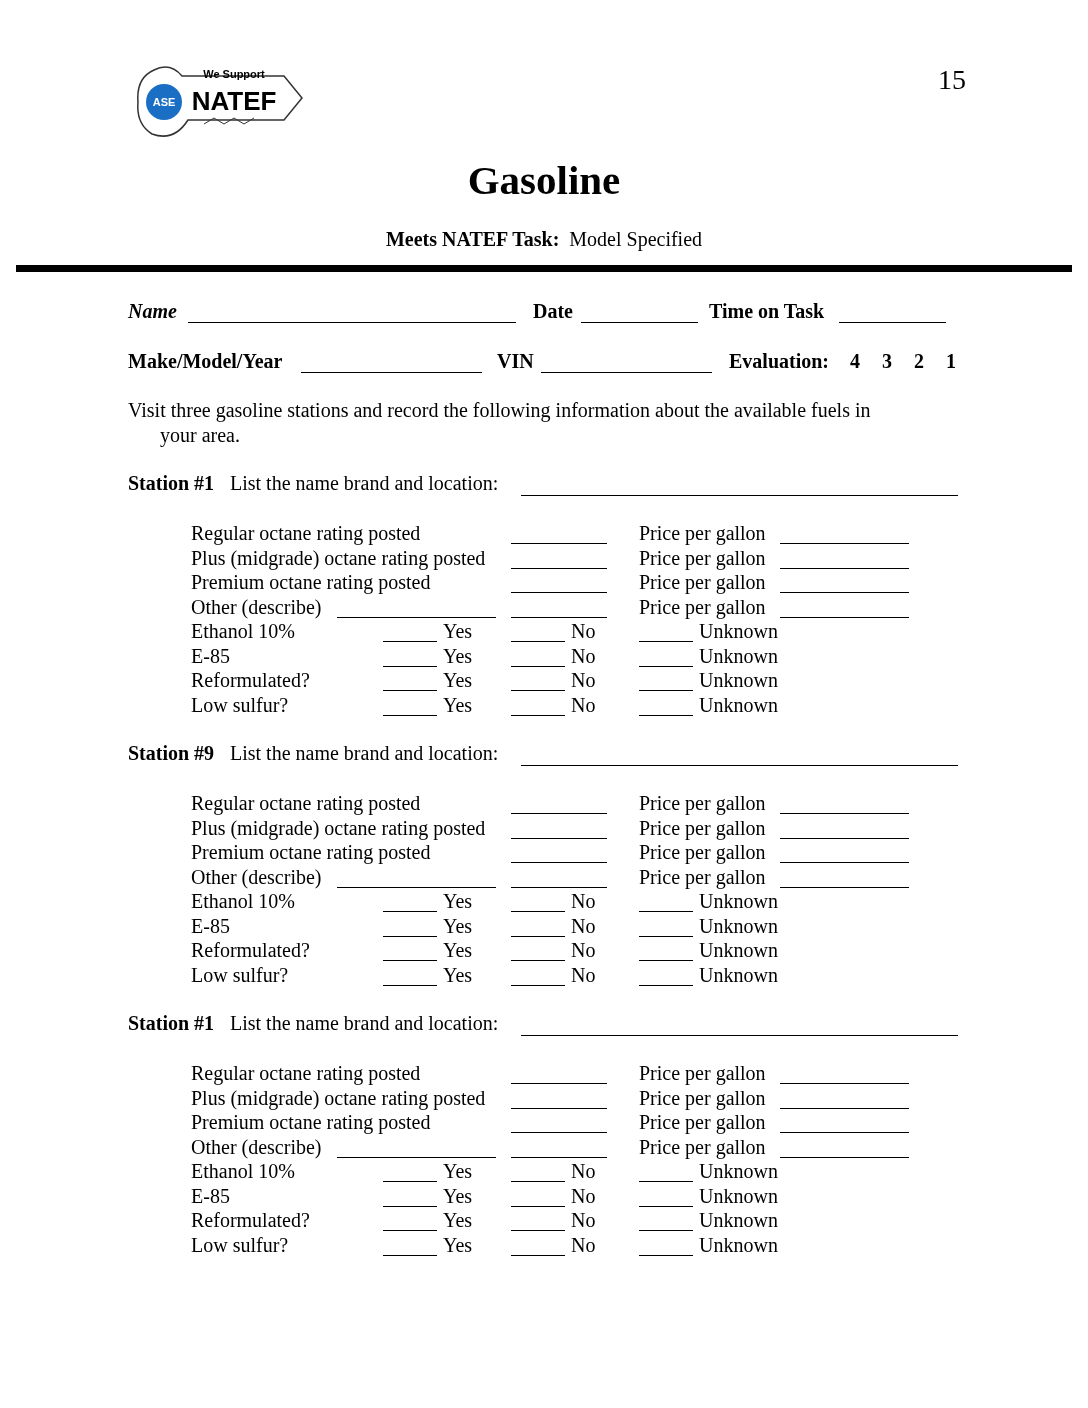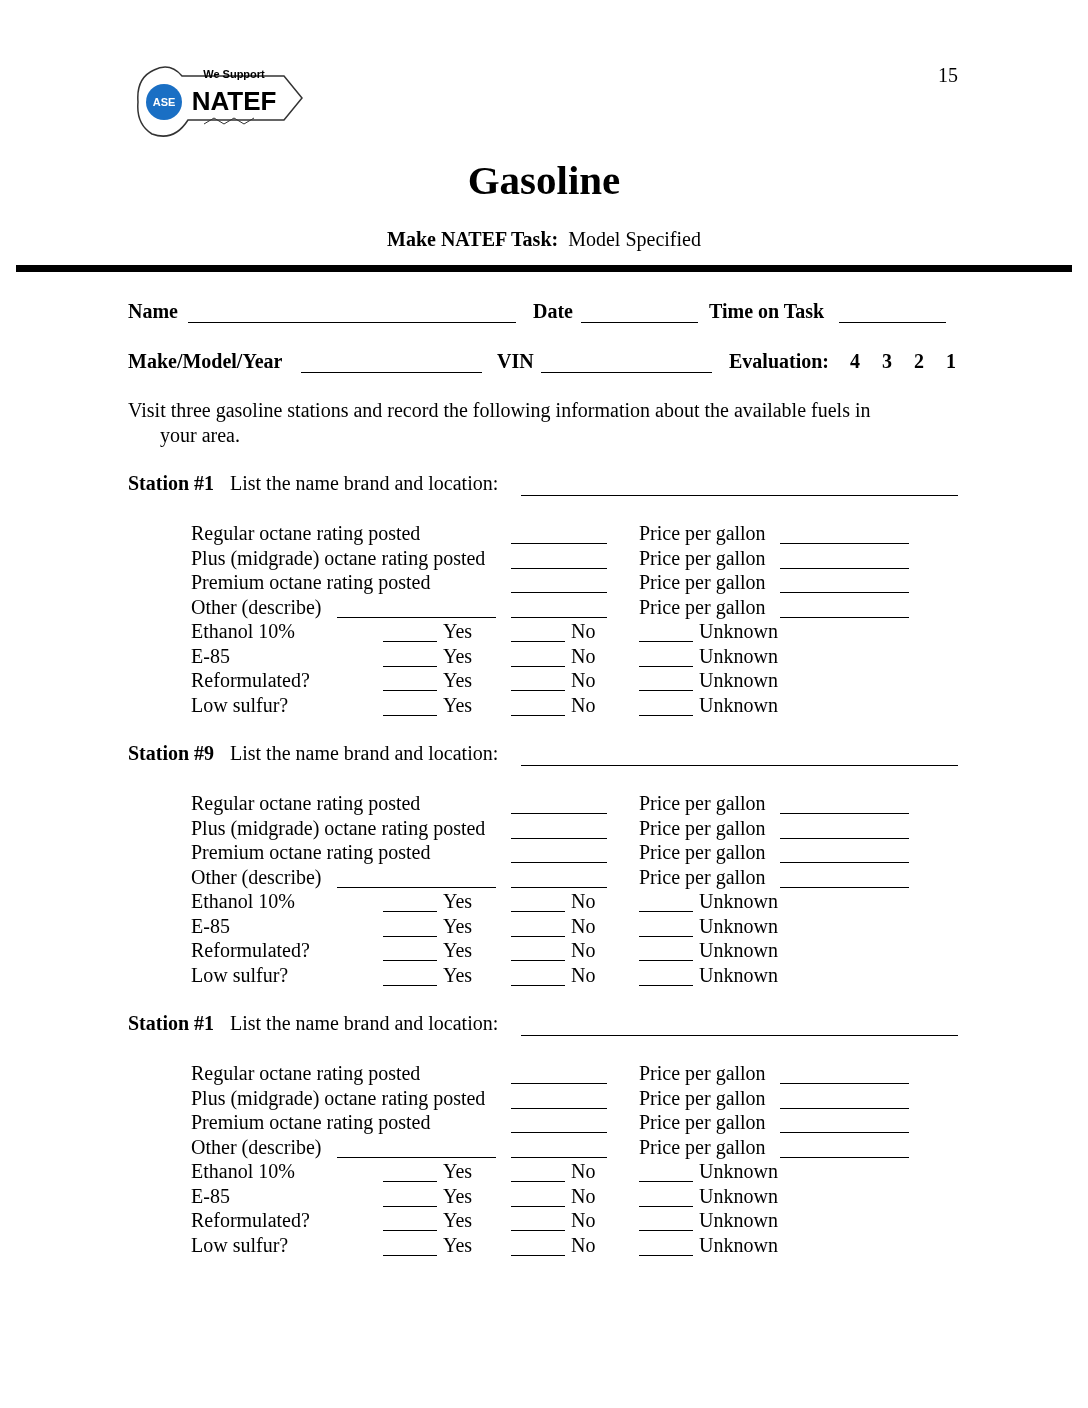--- a/index.html
+++ b/index.html
@@ -1,18 +1,18 @@
 <!DOCTYPE html>
 <html><head>
 <meta charset="utf-8">
 <style>
   html, body { margin:0; padding:0; background:#ffffff; }
   body { width:1088px; height:1408px; position:relative; font-family:"Liberation Serif", "DejaVu Serif", serif; color:#000; overflow:hidden; }
   .abs { position:absolute; }
-  .page-num { left:938px; top:64px; font-size:20px; }
+  .page-num { left:938px; top:64px; font-size:28px; }
   .logo { left:134px; top:62px; width:170px; height:84px; }
   .title { left:0; width:1088px; top:156px; text-align:center; font-size:41px; font-weight:bold; }
   .task { left:0; width:1088px; top:228px; text-align:center; font-size:20px; }
   .task b { font-weight:bold; }
   .rule { left:16px; top:265px; width:1056px; height:7px; background:#000; }
   .txt { font-size:20px; white-space:nowrap; }
   .b { font-weight:bold; }
   .line { position:absolute; border-bottom:1.2px solid #000; height:0; }
 </style>
 </head>
@@ -26,26 +26,26 @@
     <circle cx="30" cy="40" r="18" fill="#1a6fc4"></circle>
     <text x="30" y="44" font-size="11" font-weight="bold" fill="#fff" text-anchor="middle" font-family="Liberation Sans, sans-serif">ASE</text>
     <text x="100" y="16" font-size="11" font-weight="bold" fill="#000" text-anchor="middle" font-family="Liberation Sans, sans-serif">We Support</text>
     <text x="100" y="48" font-size="26" font-weight="bold" fill="#000" text-anchor="middle" font-family="Liberation Sans, sans-serif">NATEF</text>
     <path d="M70 62 L80 56 L90 62 L100 56 L110 62 L120 56" fill="none" stroke="#333" stroke-width="1"></path>
   </svg>
 </div>
 
 <div class="abs title">Gasoline</div>
 <div class="abs task">
-  <b>Make NATEF Task:</b>&nbsp;
+  <b>Meets NATEF Task:</b>&nbsp;
   <span>Model Specified</span>
 </div>
 <div class="abs rule"></div>
 
-<div class="abs txt b" style="left:128px;top:300px;">Name</div>
+<div class="abs txt b" style="left:128px;top:300px;font-style:italic;">Name</div>
 <div class="line" style="left:188px;top:322px;width:328px;"></div>
 <div class="abs txt b" style="left:533px;top:300px;">Date</div>
 <div class="line" style="left:581px;top:322px;width:117px;"></div>
 <div class="abs txt b" style="left:709px;top:300px;">Time on Task</div>
 <div class="line" style="left:839px;top:322px;width:107px;"></div>
 
 <div class="abs txt b" style="left:128px;top:350px;">Make/Model/Year</div>
 <div class="line" style="left:301px;top:372px;width:181px;"></div>
 <div class="abs txt b" style="left:497px;top:350px;">VIN</div>
 <div class="line" style="left:541px;top:372px;width:171px;"></div>

